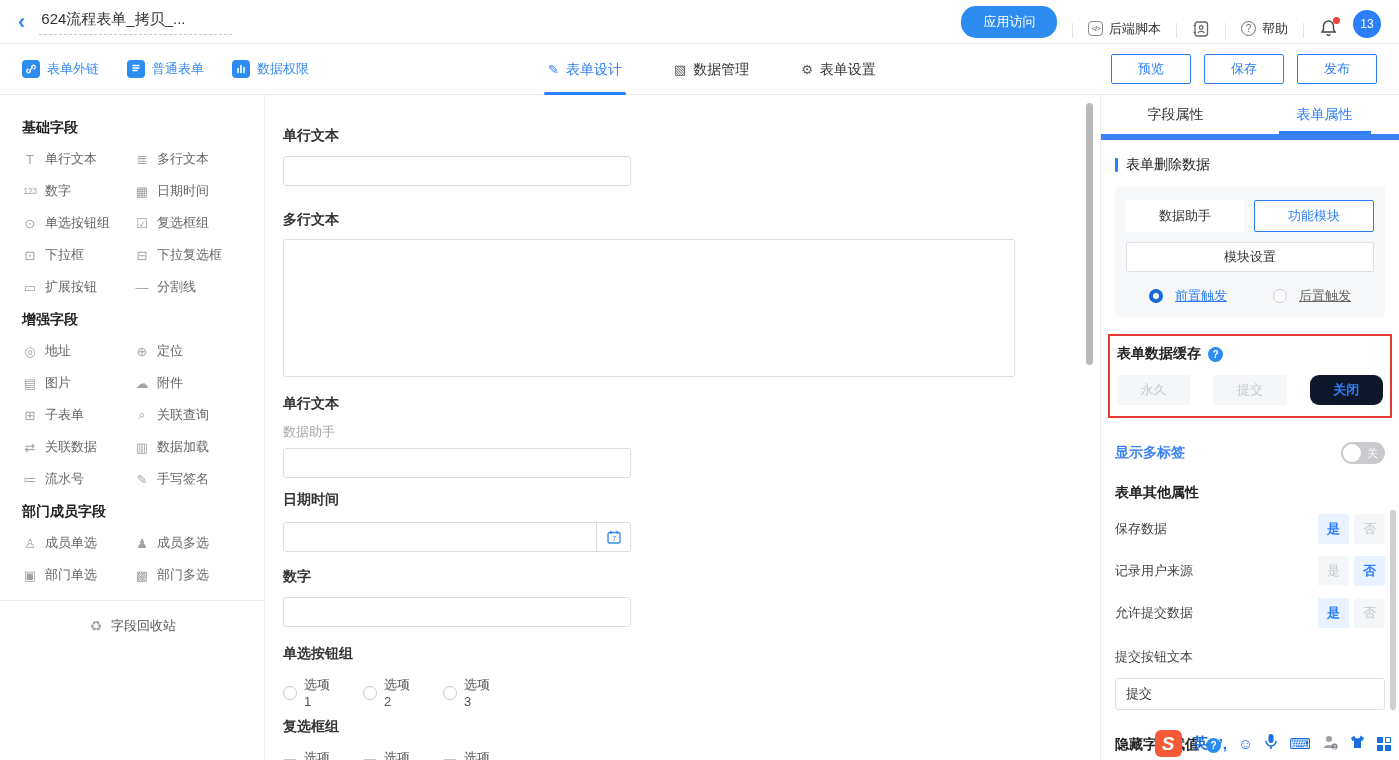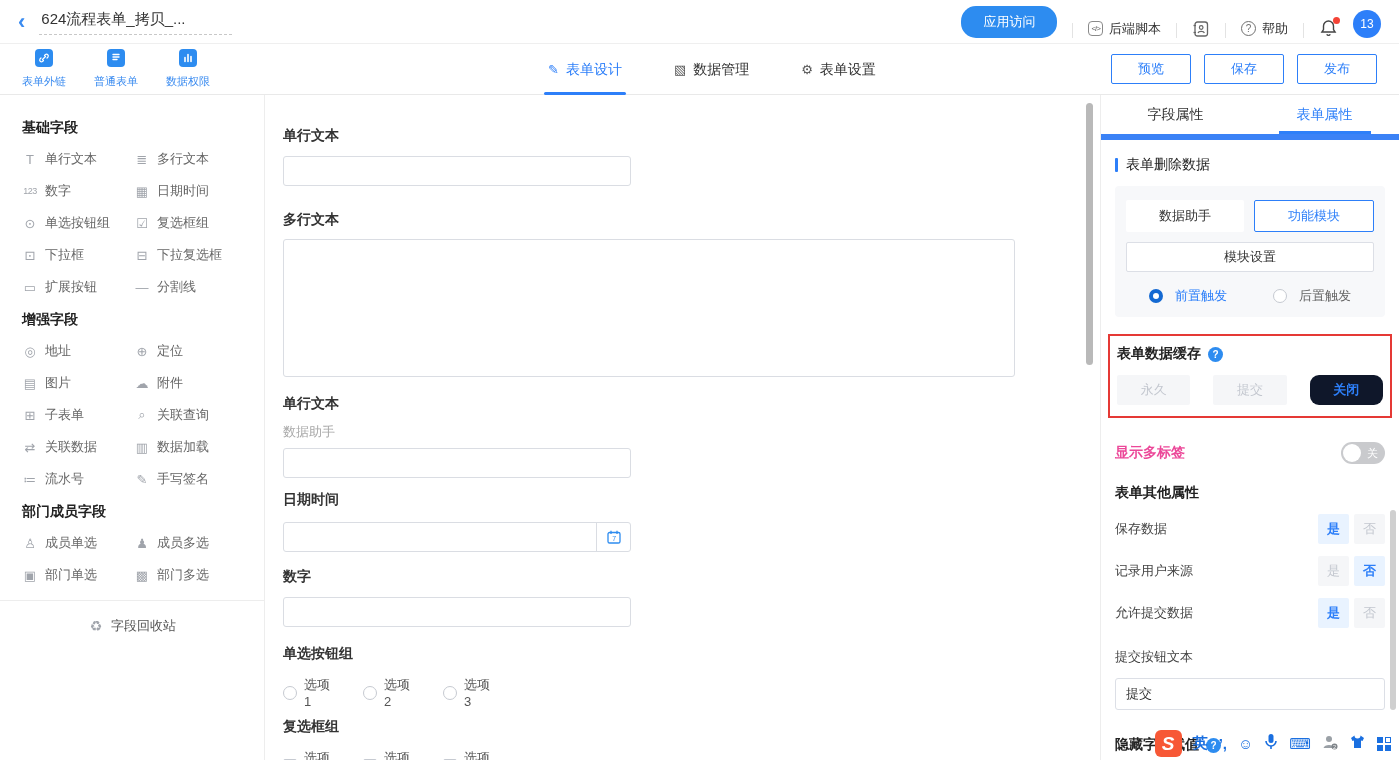--- a/index.html
+++ b/index.html
@@ -20,21 +20,21 @@
              display:flex; align-items:center; justify-content:center; color:#707070; }
   .bell { position:relative; cursor:pointer; display:flex; }
   .bell-dot { position:absolute; top:-2px; right:-2px; width:7px; height:7px; background:#f44336; border-radius:50%; }
   .avatar { width:28px; height:28px; border-radius:50%; background:#2d7ff9; color:#fff; font-size:12px;
             display:flex; align-items:center; justify-content:center; cursor:pointer; }
 
   
   .toolbar { position:absolute; top:44px; left:0; right:0; height:51px; background:#fff;
              border-bottom:1px solid #e9e9e9; display:flex; align-items:center; padding:0 22px; z-index:5; }
   .tool-left { display:flex; gap:28px; }
-  .tool-link { display:flex; align-items:center; gap:7px; color:#3a8bf0; font-size:11px; cursor:pointer;flex-direction:column; }
+  .tool-link { display:flex; align-items:center; gap:7px; color:#3a8bf0; font-size:13px; cursor:pointer; }
   .sq-ic { width:18px; height:18px; border-radius:4px; background:#2d8cf0; display:flex; align-items:center; justify-content:center; }
   .tabs { position:absolute; left:548px; top:0; height:51px; display:flex; gap:52px; }
   .tab { display:flex; align-items:center; gap:7px; font-size:14px; color:#333; cursor:pointer; position:relative; }
   .tab .tic { color:#555; font-size:13px; }
   .tab.active { color:#2d7ff9; }
   .tab.active .tic { color:#2d7ff9; }
   .tab.active::after { content:""; position:absolute; left:-4px; right:-4px; bottom:0; height:3px; background:#2d7ff9; border-radius:2px; }
   .tool-actions { margin-left:auto; display:flex; gap:13px;padding-left:41px; }
   .btn-o { width:80px; height:30px; background:#fff; border:1px solid #2d7ff9; color:#2d7ff9;
            font-size:13px; border-radius:2px; cursor:pointer; }
@@ -79,36 +79,36 @@
   .rbody { padding:0 14px; }
   .sec-h { display:flex; align-items:center; font-size:14px; font-weight:normal; color:#222; margin:16px 0 12px;text-align:center; }
   .sec-h::before { content:""; width:3px; height:14px; background:#2d7ff9; margin-right:8px; border-radius:1px; }
   .gbox { background:#f7f8fa; border-radius:4px; padding:14px 11px 12px; }
   .gbox-row { display:flex; gap:10px; }
   .chip { flex:1; height:32px; font-size:13px; border:none; background:#fff; color:#333; cursor:pointer; border-radius:2px; }
   .chip.sel { border:1px solid #2d7ff9; color:#2d7ff9; }
   .btn-module { width:100%; height:30px; margin-top:10px; background:#fff; border:1px solid #dcdfe6;
                 color:#333; font-size:13px; cursor:pointer; border-radius:2px; }
   .radio-row { display:flex; justify-content:space-around; margin-top:15px; }
-  .radio { display:flex; align-items:center; gap:12px; font-size:13px; cursor:pointer; }
+  .radio { display:flex; align-items:center; gap:12px; font-size:13px; cursor:pointer;text-decoration:underline; }
   .rdot { width:14px; height:14px; border-radius:50%; }
   .radio.on .rdot { border:4px solid #1469d2; background:#fff; }
   .radio.on { color:#2d7ff9; }
   .radio.off .rdot { border:1px solid #c6cad1; background:#fff; }
   .radio.off { color:#666; }
   .redbox { border:2px solid #e53935; margin:17px -7px 0; padding:9px 7px 11px; }
   .row-h { display:flex; align-items:center; gap:7px; font-size:14px; font-weight:bold; color:#222; }
   .qmark { width:15px; height:15px; border-radius:50%; background:#2d8cf0; color:#fff; font-size:10px;
            display:flex; align-items:center; justify-content:center; cursor:pointer; flex:none; }
   .seg-row { display:flex; gap:23px; margin-top:12px; }
   .seg { flex:1; height:30px; display:flex; align-items:center; justify-content:center; font-size:13px;
          border-radius:2px; cursor:pointer; background:#f5f6f8; color:#c3c7cf; }
   .seg.sel { background:#0f172a; color:#2d7ff9; font-weight:bold;border-radius:9px; }
   .mt-row { display:flex; align-items:center; justify-content:space-between; margin-top:24px; }
-  .mt-label { font-size:14px; font-weight:bold; color:#ec4899; }
+  .mt-label { font-size:14px; font-weight:bold; color:#3b82f6; }
   .toggle { position:relative; width:44px; height:22px; border-radius:11px; background:#c9cacd; cursor:pointer; }
   .toggle-knob { position:absolute; left:2px; top:2px; width:18px; height:18px; background:#fff; border-radius:50%; }
   .toggle-txt { position:absolute; right:7px; top:4px; color:#fff; font-size:11px; }
   .other-h { font-size:14px; font-weight:bold; color:#222; margin-top:20px; }
   .prow { display:flex; align-items:center; justify-content:space-between; margin-top:12px; height:30px; }
   .prow-label { font-size:13px; color:#444; }
   .yn-group { display:flex; gap:5px; }
   .yn { width:31px; height:30px; display:flex; align-items:center; justify-content:center; font-size:13px;
         border-radius:2px; cursor:pointer; background:#f5f6f8; color:#c3c7cf; }
   .yn.sel { background:#e9f3ff; color:#2d7ff9; font-weight:bold; }

